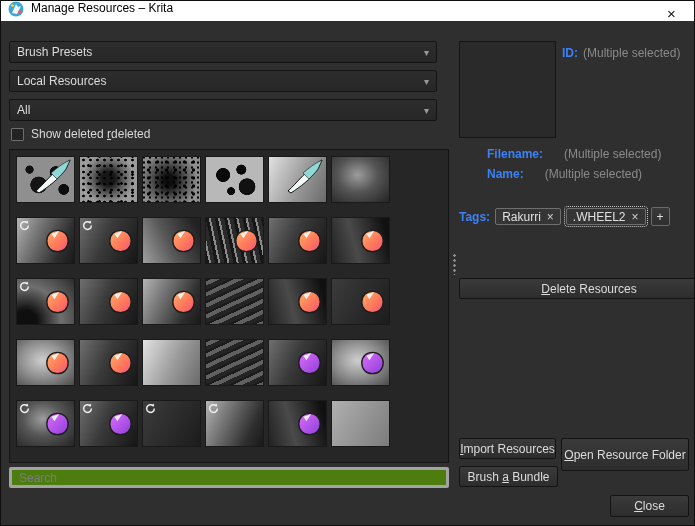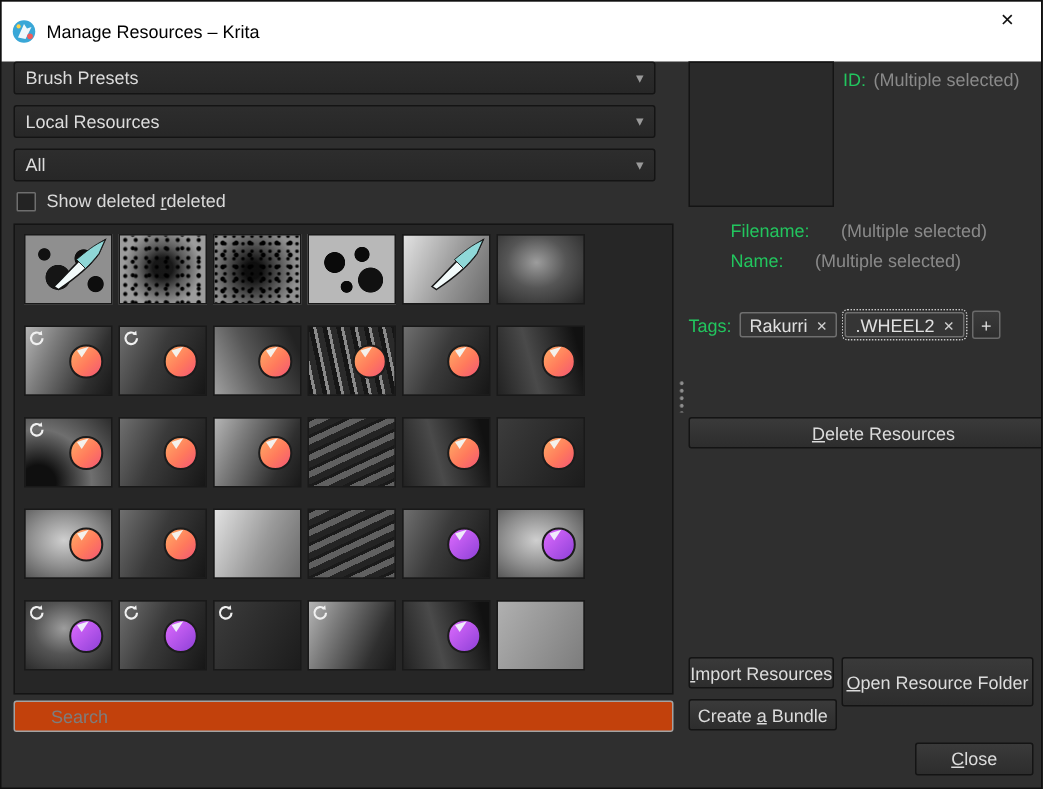--- a/index.html
+++ b/index.html
@@ -3,21 +3,21 @@
 <meta charset="utf-8">
 <style>
   html,body { margin:0; padding:0; background:#1a1a1a; }
   .window {
     position:relative; width:695px; height:526px;
     background:#2f2f2f; overflow:hidden;
     font-family:"Liberation Sans", sans-serif; font-size:12px; color:#d9d9d9;
     border:1px solid #101010; box-sizing:border-box;
   }
   
-  .titlebar { position:absolute; top:0; left:0; right:0; height:40px; background:#ffffff; color:#000; display:flex; align-items:center; }
+  .titlebar { position:absolute; top:0; left:0; right:0; height:20px; background:#ffffff; color:#000; display:flex; }
   .titlebar .app-icon { margin-left:7px; width:16px; height:16px; display:flex; }
   .titlebar .title { margin-left:7px; font-size:12px; color:#000; }
   .close-btn { position:absolute; right:0; top:0; width:45px; height:24px; display:flex; align-items:center; justify-content:center; font-size:15px; color:#111; cursor:default; }
   
   .dropdown {
     position:absolute; left:8px; width:428px; height:22px; box-sizing:border-box;
     background:linear-gradient(#2d2d2d,#272727); border:1px solid #141414; border-radius:2px;
     display:flex; align-items:center; padding:0 7px; color:#dcdcdc;
   }
   .dropdown .arrow { margin-left:auto; color:#9a9a9a; font-size:10px; }
@@ -63,29 +63,29 @@
   .p-smoke { background:radial-gradient(ellipse at 45% 40%, #9d9d9d 0%, #555 45%, #242424 100%); }
   .p-smokeLight { background:radial-gradient(ellipse at 45% 45%, #cfcfcf 0%, #8f8f8f 50%, #4a4a4a 100%); }
   .p-light { background:linear-gradient(115deg,#e2e2e2,#9a9a9a 55%,#6a6a6a); }
   .p-scribble { background:repeating-linear-gradient(155deg,#1a1a1a 0 2px,#606060 2px 6px,#242424 6px 10px); }
   .p-dark { background:linear-gradient(120deg,#3c3c3c,#1c1c1c); }
   .p-gray { background:linear-gradient(120deg,#b0b0b0,#7c7c7c); }
   .p-curve { background:radial-gradient(circle at 15% 95%, #0f0f0f 0 18%, #6f6f6f 55%, #2c2c2c 100%); }
   
   .search-input {
     position:absolute; left:8px; top:466px; width:440px; height:21px; box-sizing:border-box;
-    background:#c2410c; border:1px solid #a3a3a3; border-radius:2px; color:#dcdcdc;
-    font-family:"Liberation Sans", sans-serif; font-size:12px; padding:0 24px; outline:none;
+    background:#4d7c0f; border:3px solid #a3a3a3; border-radius:2px; color:#dcdcdc;
+    font-family:"Liberation Sans", sans-serif; font-size:12px; padding:0 7px; outline:none;
   }
   .search-input::placeholder { color:#7d7d7d; }
   
   .preview { position:absolute; left:458px; top:40px; width:97px; height:97px; background:#2a2a2a; border:1px solid #141414; box-sizing:border-box; }
   .id-row { position:absolute; left:561px; top:45px; display:flex; gap:5px; white-space:nowrap; }
   .meta-row { position:absolute; left:458px; width:231px; display:flex; gap:21px; white-space:nowrap;padding-left:28px; }
-  .lbl { font-weight:normal; color:#22c55e; }
+  .lbl { font-weight:bold; color:#3b82f6; }
   .muted { color:#8a8a8a; }
   .tags-row { position:absolute; left:458px; top:206px; width:231px; display:flex; align-items:center; gap:5px; }
   .chip { display:flex; align-items:center; gap:6px; background:#353535; border:1px solid #6f6f6f; border-radius:2px; padding:1px 6px; height:17px; box-sizing:border-box; color:#e0e0e0;justify-content:space-between; }
   .chip .x { color:#cfcfcf; font-size:12px; }
   .chip.focused { outline:1px dotted #c8c8c8; outline-offset:1px; }
   .add-tag { width:19px; height:19px; background:linear-gradient(#3a3a3a,#2e2e2e); border:1px solid #6a6a6a; border-radius:2px; display:flex; align-items:center; justify-content:center; color:#e0e0e0; box-sizing:border-box; }
   .splitter { position:absolute; left:452px; top:252px; width:3px; height:22px;
       background-image:radial-gradient(circle, #8f8f8f 1px, transparent 1.5px); background-size:3px 5px; }
   
   .btn { position:absolute; background:linear-gradient(#3a3a3a,#2d2d2d); border:1px solid #141414; border-radius:2px;
@@ -355,19 +355,19 @@
       <span><span></span><span class="mn">D</span><span>elete Resources</span></span>
     </button>
 
   <button class="btn import-btn">
       <span><span></span><span class="mn">I</span><span>mport Resources</span></span>
     </button>
   <button class="btn open-btn">
       <span><span></span><span class="mn">O</span><span>pen Resource Folder</span></span>
     </button>
   <button class="btn bundle-btn">
-      <span><span>Create </span><span class="mn">a</span><span> Bundle</span></span>
+      <span><span>Brush </span><span class="mn">a</span><span> Bundle</span></span>
     </button>
   <button class="btn closedlg-btn">
       <span><span></span><span class="mn">C</span><span>lose</span></span>
     </button>
 
 </div>
 
 </body></html>

